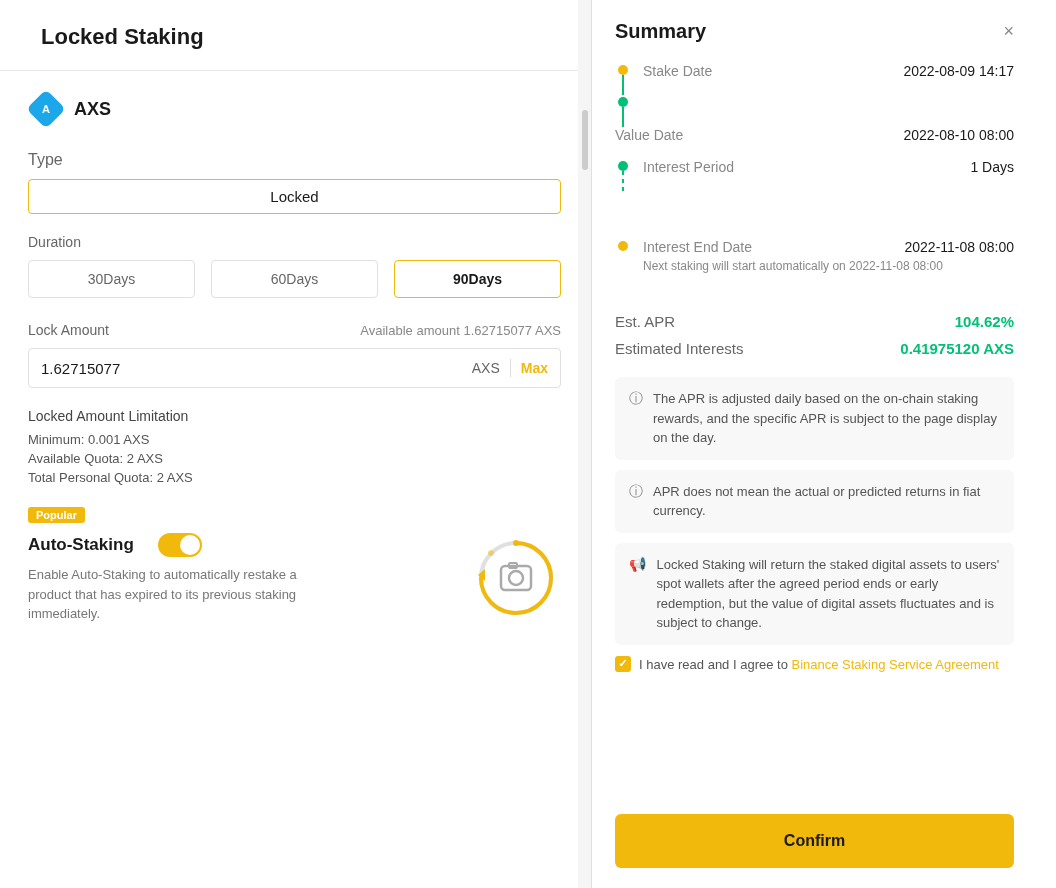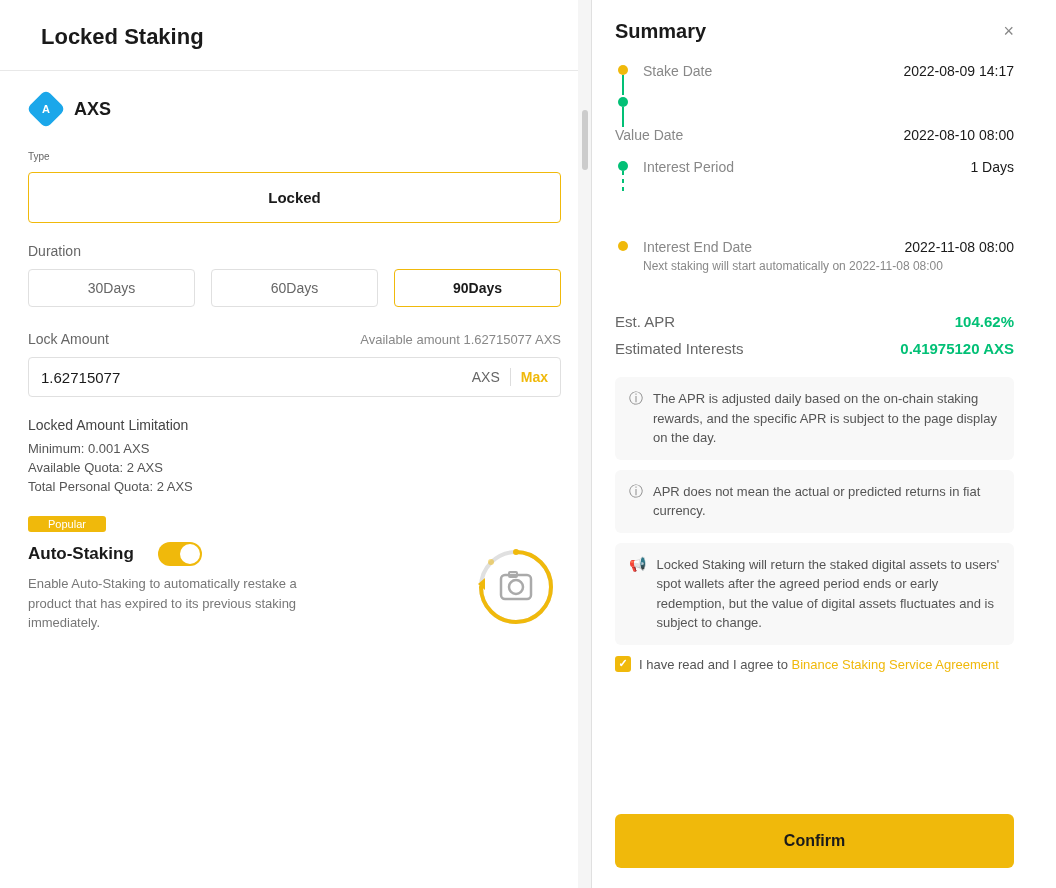--- a/index.html
+++ b/index.html
@@ -61,31 +61,31 @@
       align-items: center;
       gap: 10px;
       margin-bottom: 24px;
     }
     .token-name {
       font-size: 18px;
       font-weight: 700;
       color: #1a1a1a;
     }
     .field-label {
-      font-size: 10px;
+      font-size: 16px;
       color: #666;
       margin-bottom: 10px;
     }
     .type-box {
       border: 1px solid #f0b90b;
       border-radius: 4px;
-      padding: 16px;
+      padding: 8px;
       text-align: center;
       font-size: 15px;
-      font-weight: 700;
+      font-weight: 400;
       color: #1a1a1a;
       margin-bottom: 20px;
     }
     .duration-label {
       font-size: 14px;
       color: #666;
       margin-bottom: 10px;
     }
     .duration-buttons {
       display: flex;
@@ -165,22 +165,22 @@
     .limitation-item {
       font-size: 13px;
       color: #555;
       margin-bottom: 4px;
     }
     .popular-badge {
       display: inline-block;
       background: #f0b90b;
       color: #fff;
       font-size: 11px;
-      font-weight: 400;
-      padding: 2px 20px;
+      font-weight: 700;
+      padding: 2px 8px;
       border-radius: 3px;
       margin-bottom: 10px;
     }
     .auto-staking-row {
       display: flex;
       justify-content: space-between;
       align-items: flex-start;
     }
     .auto-staking-left {
       flex: 1;

